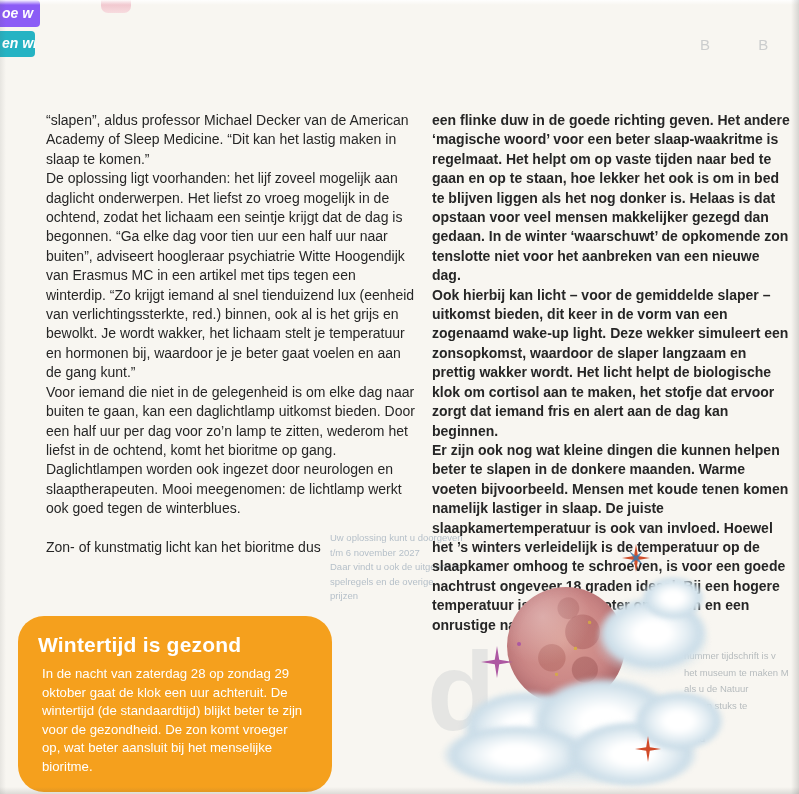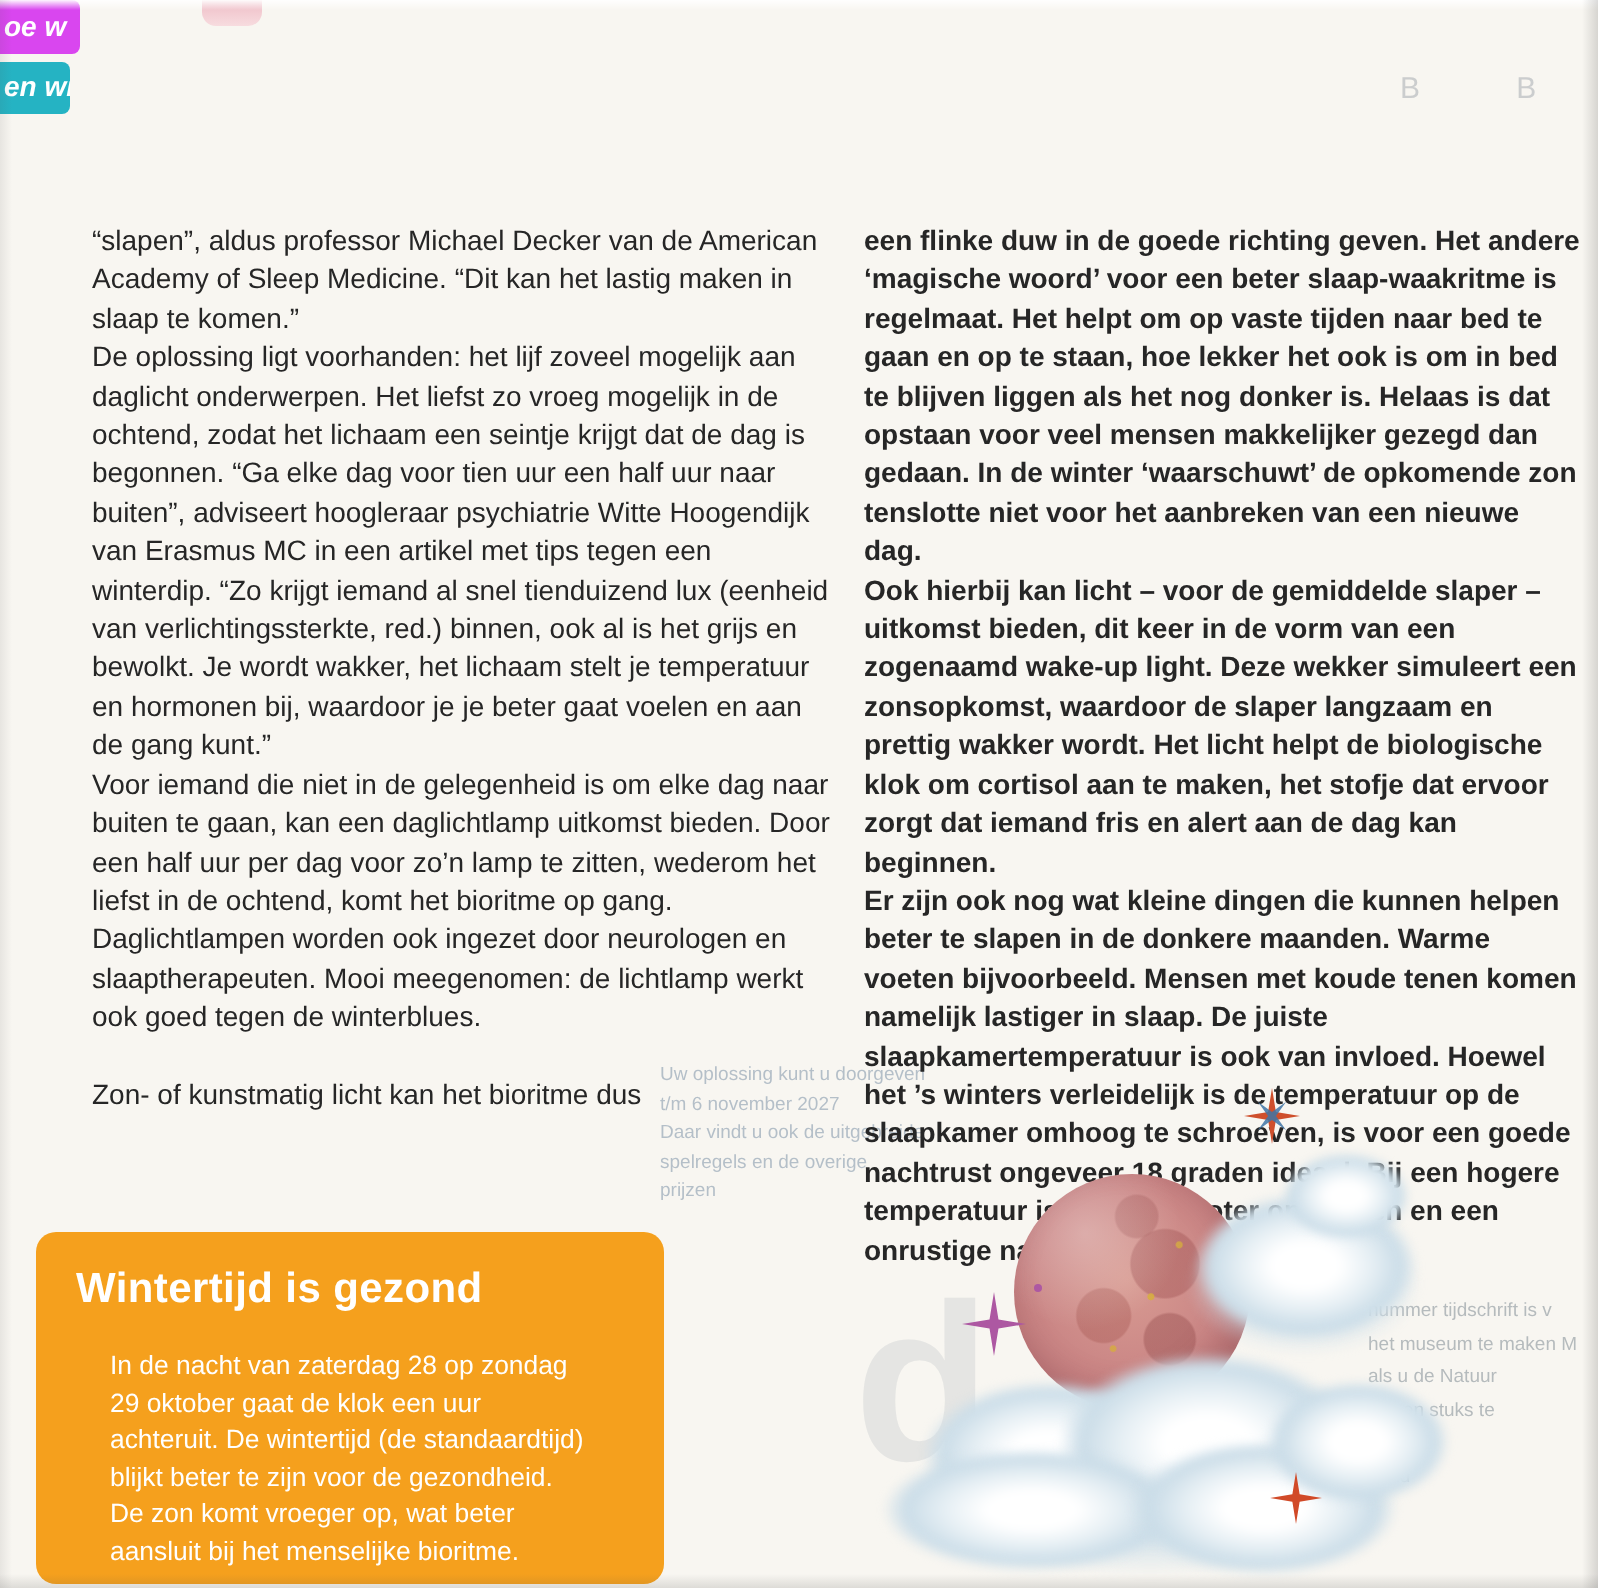--- a/index.html
+++ b/index.html
@@ -18,25 +18,25 @@
   
   .col { position:absolute; color:#262626; font-size:14px; line-height:19.4px;margin-top:47px; }
   .col p { margin:0; }
   .col-left  { left:46px;  top:64px; width:372px; }
   .col-right { left:432px; top:64px; width:358px;font-weight:bold; }
   .gap-top { margin-top:19px !important; }
 
   
   .infobox {
     position:absolute; left:18px; top:616px; width:314px; height:176px;
-    border-radius:10px; box-sizing:border-box; padding:17px 22px 14px 20px;
+    border-radius:26px; box-sizing:border-box; padding:17px 22px 14px 20px;
     color:#ffffff;
   }
   .infobox h2 { margin:0 0 8px 0; font-size:21px; font-weight:bold; letter-spacing:0.2px; }
-  .infobox p  { margin:17px; font-size:13.2px; line-height:18.6px; }
+  .infobox p  { margin:4px; font-size:13.2px; line-height:18.6px; }
 
   
   .illus { position:absolute; left:425px; top:540px; width:310px; height:254px; }
   .big-bleed-letter {
     position:absolute; left:2px; top:96px; font-size:112px; line-height:1;
     font-weight:bold; color:rgba(130,145,158,0.16);
   }
   .moon {
     position:absolute; left:82px; top:47px; width:118px; height:118px; border-radius:50%;
     background:
@@ -155,21 +155,21 @@
     <div class="cloud shade" style="left:30px; top:168px; width:240px; height:80px;"></div>
     <div class="cloud" style="left:36px; top:150px; width:128px; height:74px;"></div>
     <div class="cloud" style="left:104px; top:136px; width:150px; height:92px;"></div>
     <div class="cloud" style="left:16px; top:184px; width:150px; height:62px;"></div>
     <div class="cloud" style="left:140px; top:180px; width:134px; height:68px;"></div>
     <div class="cloud" style="left:208px; top:150px; width:92px; height:62px;"></div>
 
     <div class="sparkle" style="left: 210px; top: 196px; width: 26px; height: 26px; background: rgb(209, 74, 40);"></div>
   </div>
 
-  <div class="tab tab-1" style="background: #d946ef;">
+  <div class="tab tab-1" style="background: #8b5cf6;">
     <span>oe w</span>
   </div>
   <div class="tab tab-2" style="background: rgb(37, 179, 195);">
     <span>en wi</span>
   </div>
   <div class="pink-blob"></div>
 
   <div class="edge edge-top"></div>
   <div class="edge edge-left"></div>
   <div class="edge edge-right"></div>

